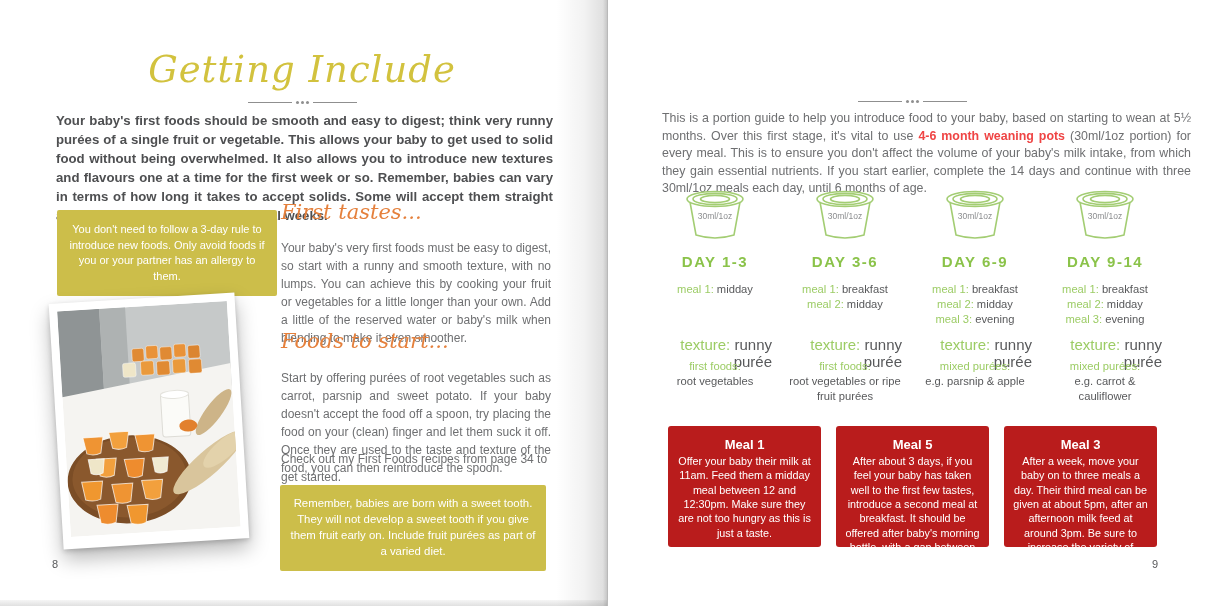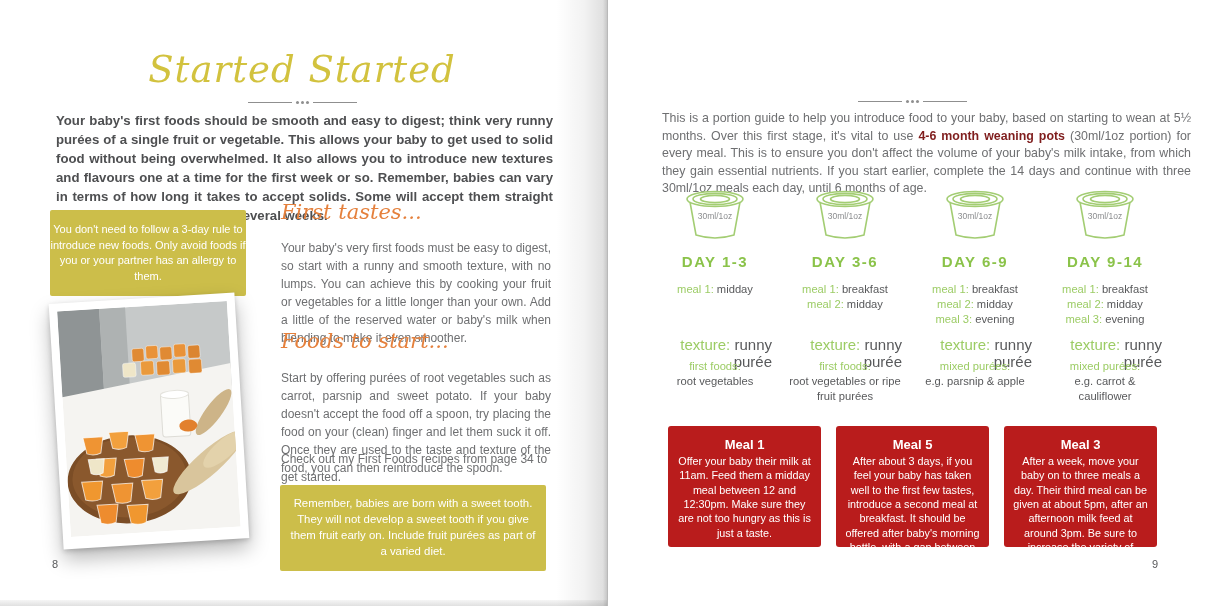--- a/index.html
+++ b/index.html
@@ -24,24 +24,24 @@
   .divider .line{width:44px;height:1px;background:#8f8f8f;}
   .divider .dots{width:3px;height:3px;border-radius:50%;background:#8f8f8f;margin:0 9px;
                  box-shadow:-5px 0 0 #8f8f8f, 5px 0 0 #8f8f8f;}
   .divider-left{left:242px;top:101px;width:120px;}
   .divider-right{left:852px;top:100px;width:120px;}
 
   .intro-bold{left:56px;top:111px;width:497px;font-size:13.2px;line-height:1.44;font-weight:bold;
               color:#4e4f51;text-align:justify;margin:0;}
   .intro-right{left:662px;top:110px;width:529px;font-size:12.4px;line-height:1.42;color:#6e6f71;
                text-align:justify;margin:0;}
-  .intro-right b{color:#7f1d1d;}
+  .intro-right b{color:#ef4444;}
 
   .callout{background:#ccbe4a;color:#ffffff;text-align:center;border-radius:2px;}
-  .callout-top{left:50px;top:210px;width:196px;padding:12px 0;font-size:11px;line-height:1.42;}
+  .callout-top{left:57px;top:210px;width:196px;padding:12px 12px;font-size:11px;line-height:1.42;}
   .callout-bottom{left:280px;top:485px;width:250px;padding:11px 8px;font-size:11.4px;line-height:1.4;}
 
   .h-script{font-size:21px;color:#e5803c;}
   .h-first{left:281px;top:200px;}
   .h-foods{left:281px;top:329px;}
   .body-col{width:270px;font-size:12px;line-height:1.5;text-align:justify;margin:0;color:#6e6f71;}
   .p-first{left:281px;top:239px;}
   .p-foods{left:281px;top:369px;}
   .p-check{left:281px;top:450px;text-align:left;}
 
@@ -72,21 +72,21 @@
             padding:11px 9px;box-sizing:border-box;border-radius:3px;}
   .meal-box .mb-title{font-size:13px;font-weight:bold;margin-bottom:2px;}
   .meal-box .mb-body{font-size:10.8px;line-height:1.33;}
   .mb1{left:668px;} .mb2{left:836px;} .mb3{left:1004px;}
 </style>
 </head>
 <body>
 
 <div class="spread">
 
-  <h1 class="abs script page-title title-yellow">Started Started</h1>
+  <h1 class="abs script page-title title-yellow">Getting Include</h1>
 
   <div class="abs divider divider-left">
     <span class="line"></span>
     <span class="dots"></span>
     <span class="line"></span>
   </div>
 
   <p class="abs intro-bold">Your baby's first foods should be smooth and easy to digest; think very runny purées of a single fruit or vegetable. This allows your baby to get used to solid food without being overwhelmed. It also allows you to introduce new textures and flavours one at a time for the first week or so. Remember, babies can vary in terms of how long it takes to accept solids. Some will accept them straight away, while others may take several weeks.</p>
 
   <div class="abs callout callout-top">You don't need to follow a 3-day rule to introduce new foods. Only avoid foods if you or your partner has an allergy to them.</div>

